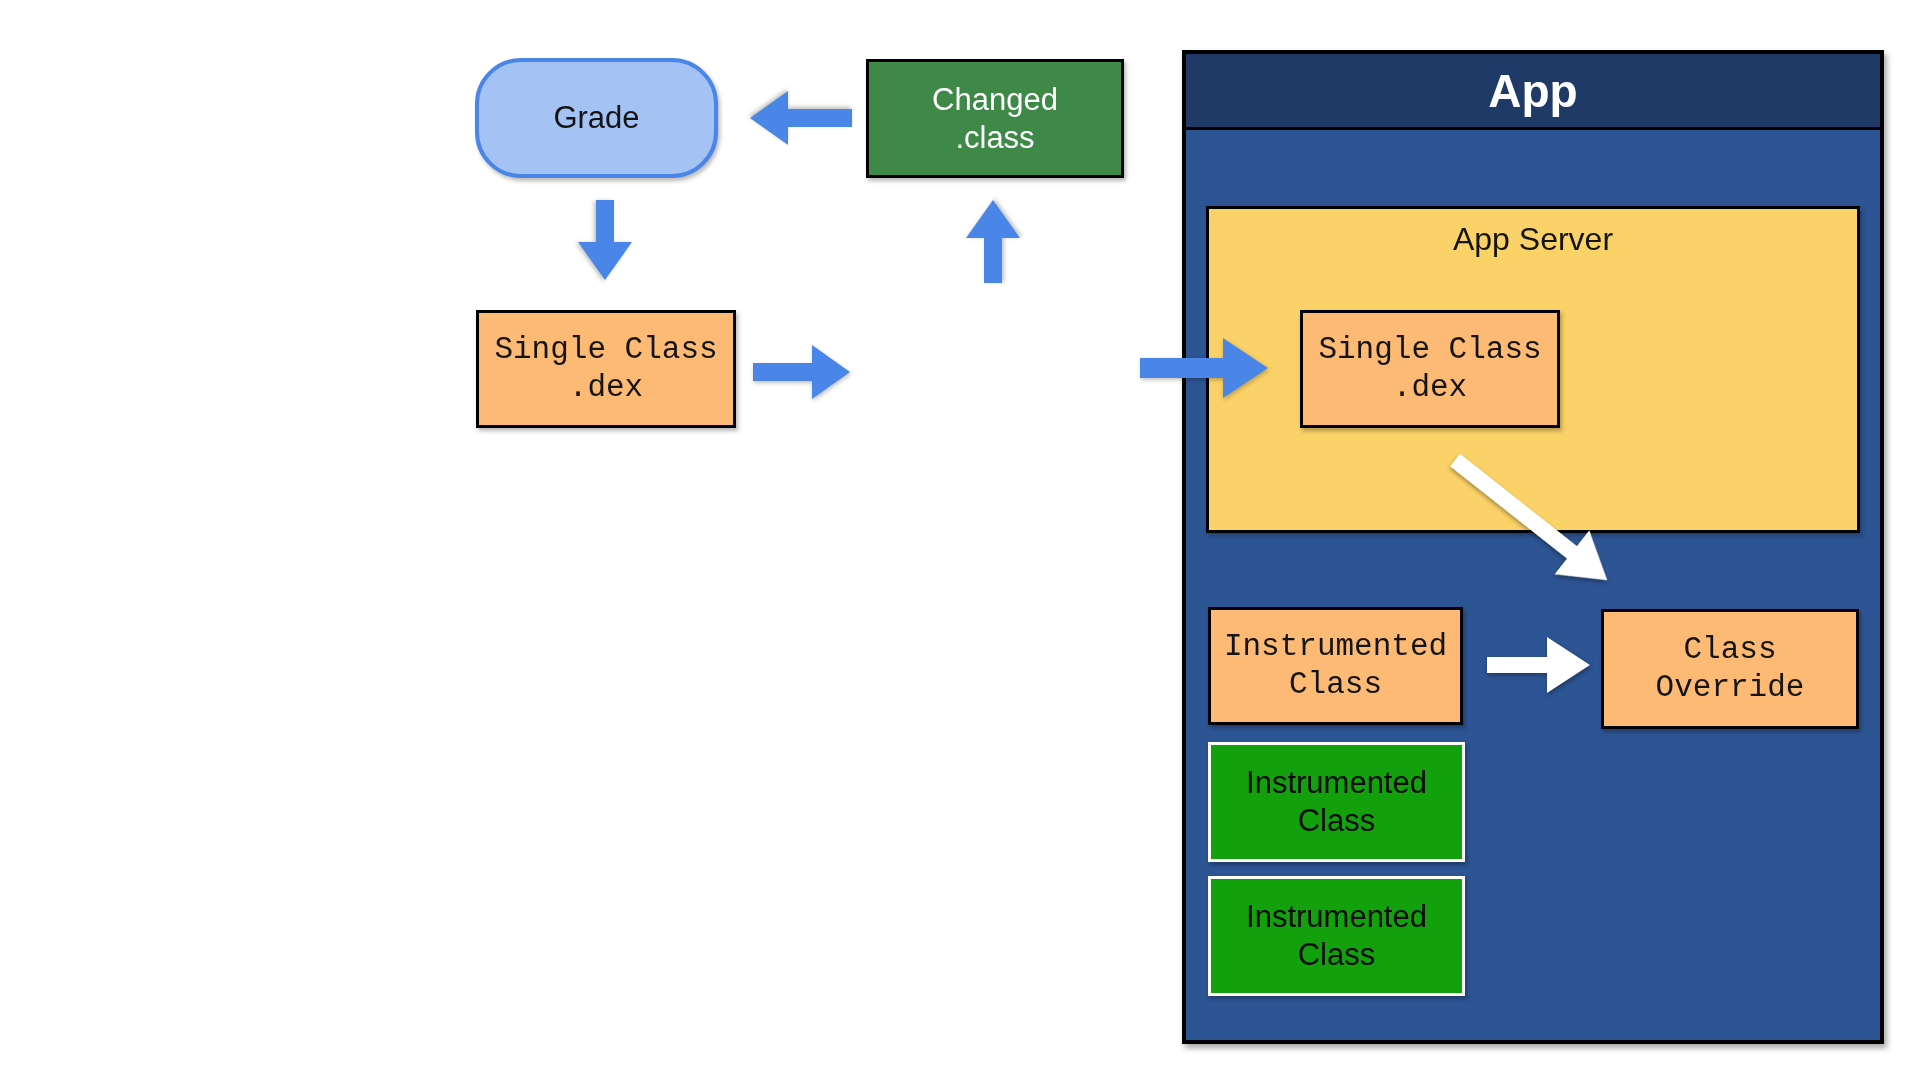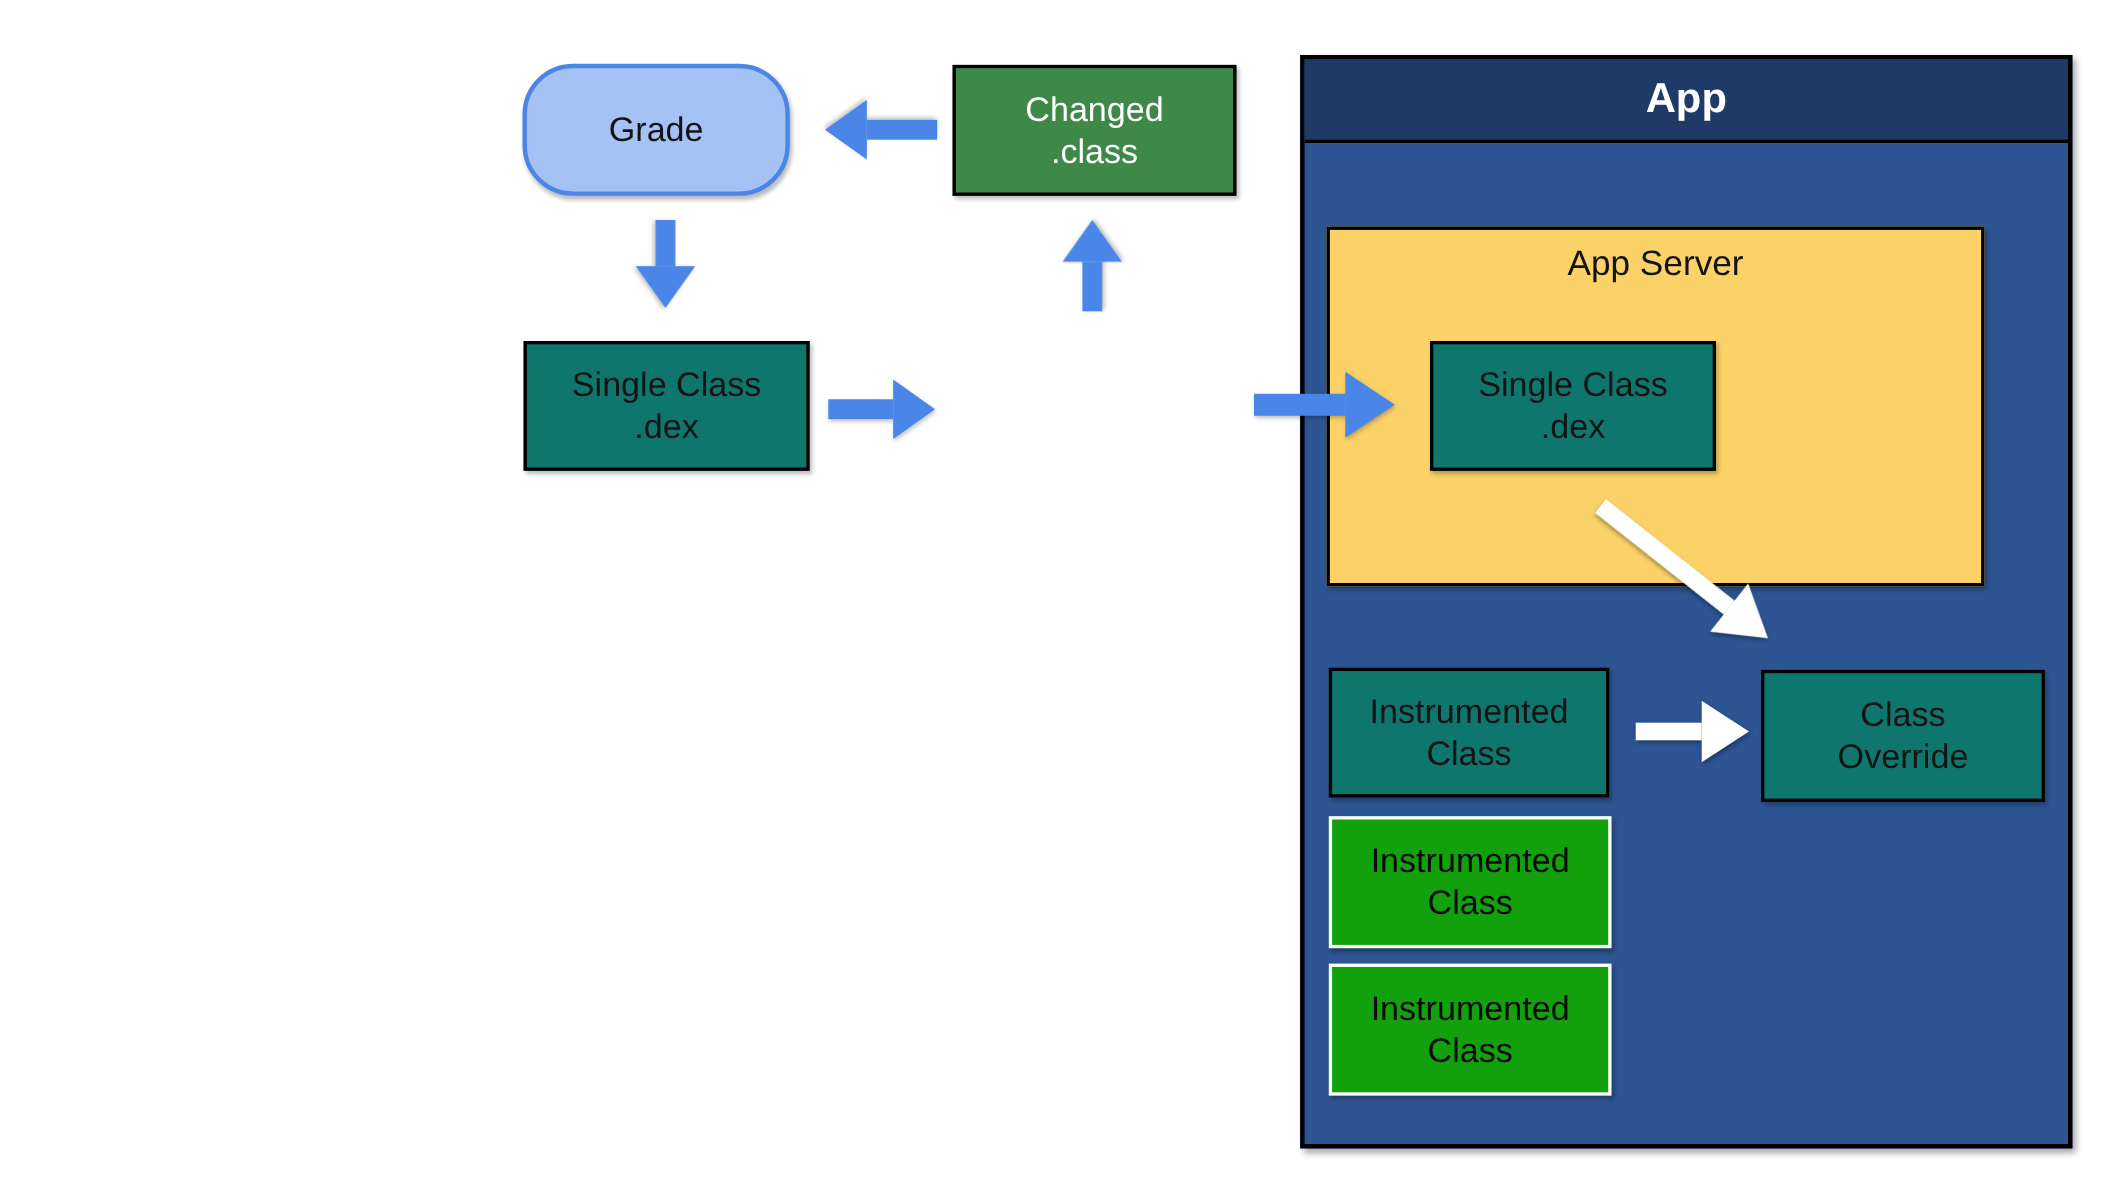--- a/index.html
+++ b/index.html
@@ -10,39 +10,39 @@
   .node{
     position:absolute;box-sizing:border-box;
     display:flex;align-items:center;justify-content:center;
     text-align:center;white-space:pre-line;
     font-size:31px;line-height:1.22;color:#141414;
     box-shadow:2px 3px 4px rgba(0,0,0,0.28);
   }
   .bubble{
     background:#a4c2f4;border:4px solid #4a86e8;border-radius:46px;
   }
-  .pink{ background:#0f766e;border:3px solid #000000; }
+  .pink{ background:#fdba74;border:3px solid #000000;font-family:Liberation Mono, monospace; }
   .green-dark{ background:#3e8948;border:3px solid #000000;color:#ffffff; }
   .green-bright{ background:#12a10c;border:3px solid #ffffff;color:#0a0a0a; }
 
   .app-box{
     position:absolute;box-sizing:border-box;
     left:1182px;top:50px;width:702px;height:994px;
     background:#2d5493;border:4px solid #000000;
     box-shadow:3px 4px 6px rgba(0,0,0,0.35);
   }
   .app-header{
     box-sizing:border-box;width:100%;height:76px;
     background:#1f3a66;border-bottom:3px solid #000000;
     display:flex;align-items:center;justify-content:center;
-    color:#ffffff;font-size:38px;font-weight:bold;
+    color:#ffffff;font-size:46px;font-weight:bold;
   }
   .yellow{
     position:absolute;box-sizing:border-box;
-    left:1206px;top:206px;width:598px;height:327px;
+    left:1206px;top:206px;width:654px;height:327px;
     background:#fbd267;border:3px solid #000000;
     box-shadow:2px 3px 4px rgba(0,0,0,0.25);
   }
   .yellow-label{
     position:absolute;top:12px;left:0;width:100%;
     text-align:center;font-size:32px;color:#141414;
   }
   .overlay{
     position:absolute;left:0;top:0;width:1920px;height:1080px;
     pointer-events:none;z-index:50;

